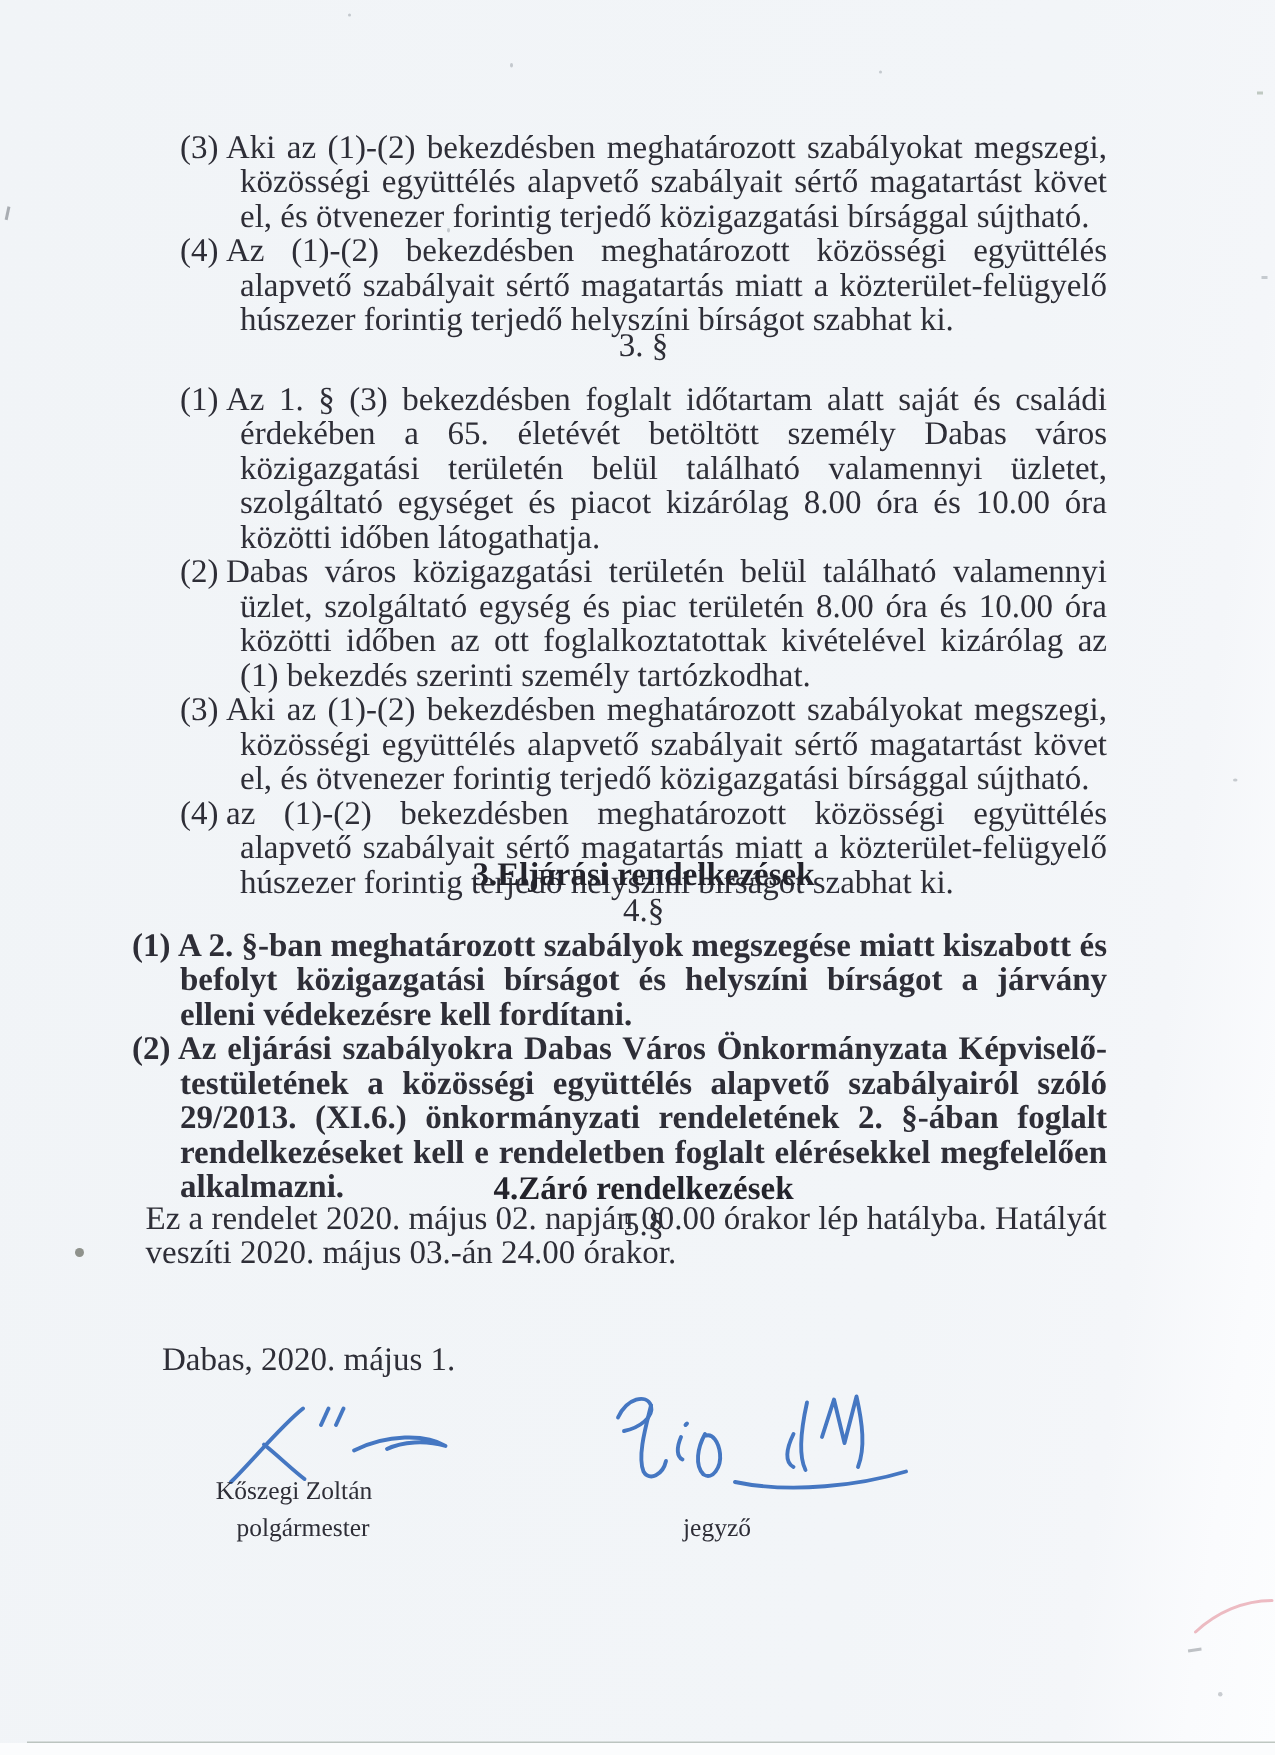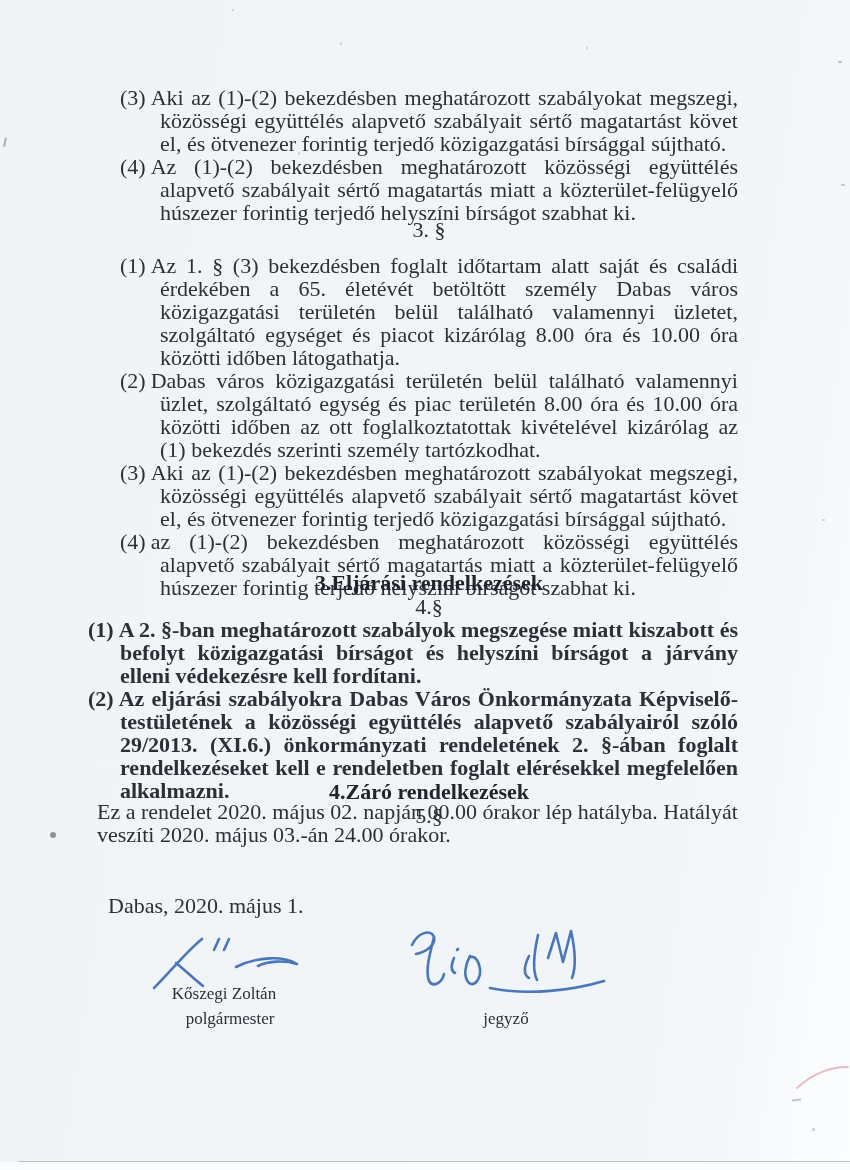--- a/index.html
+++ b/index.html
@@ -9,21 +9,21 @@
     background:linear-gradient(98deg,#f1f4f7 0%,#f2f5f8 70%,#f4f6f9 86%,#fafbfd 94%,#fcfdfe 100%);
     overflow:hidden; color:#2e2e37;
   }
   .block { position:absolute; font-size:22px; line-height:23px; }
   .list { text-align:justify; }
   .item { padding-left:40px; text-indent:-40px; margin:0; }
   .list3 .item { padding-left:32px; text-indent:-32px;font-weight:bold; }
   .num { padding-right:5px; }
   .center { text-align:center; }
   .bold { font-weight:bold; color:#23232b; }
-  .sig-label { position:absolute; font-size:17px; line-height:23px; transform:translateX(-50%); white-space:nowrap;margin-left:28px; }
+  .sig-label { position:absolute; font-size:17px; line-height:23px; transform:translateX(-50%); white-space:nowrap; }
   .edge-line { position:absolute; left:18px; right:0; top:1161px; height:1px; background:#aeb8b1; opacity:.8; }
   .below-edge { position:absolute; left:0; right:0; top:1162px; bottom:0; background:#fbfcfd; }
   .speck { position:absolute; border-radius:50%; background:rgba(120,128,138,.38); }
   .mark-left { position:absolute; left:4px; top:138px; width:3px; height:9px; border-left:2px solid rgba(110,115,122,.55); transform:rotate(12deg); }
   .dot-left { position:absolute; left:50px; top:832px; width:6px; height:6px; border-radius:50%; background:#6e7168; opacity:.75; }
   .dash-right { position:absolute; left:792px; top:1099px; width:9px; height:2px; background:rgba(130,136,142,.5); transform:rotate(-8deg); }
   svg { display:block; }
 </style>
 </head>
 <body>

